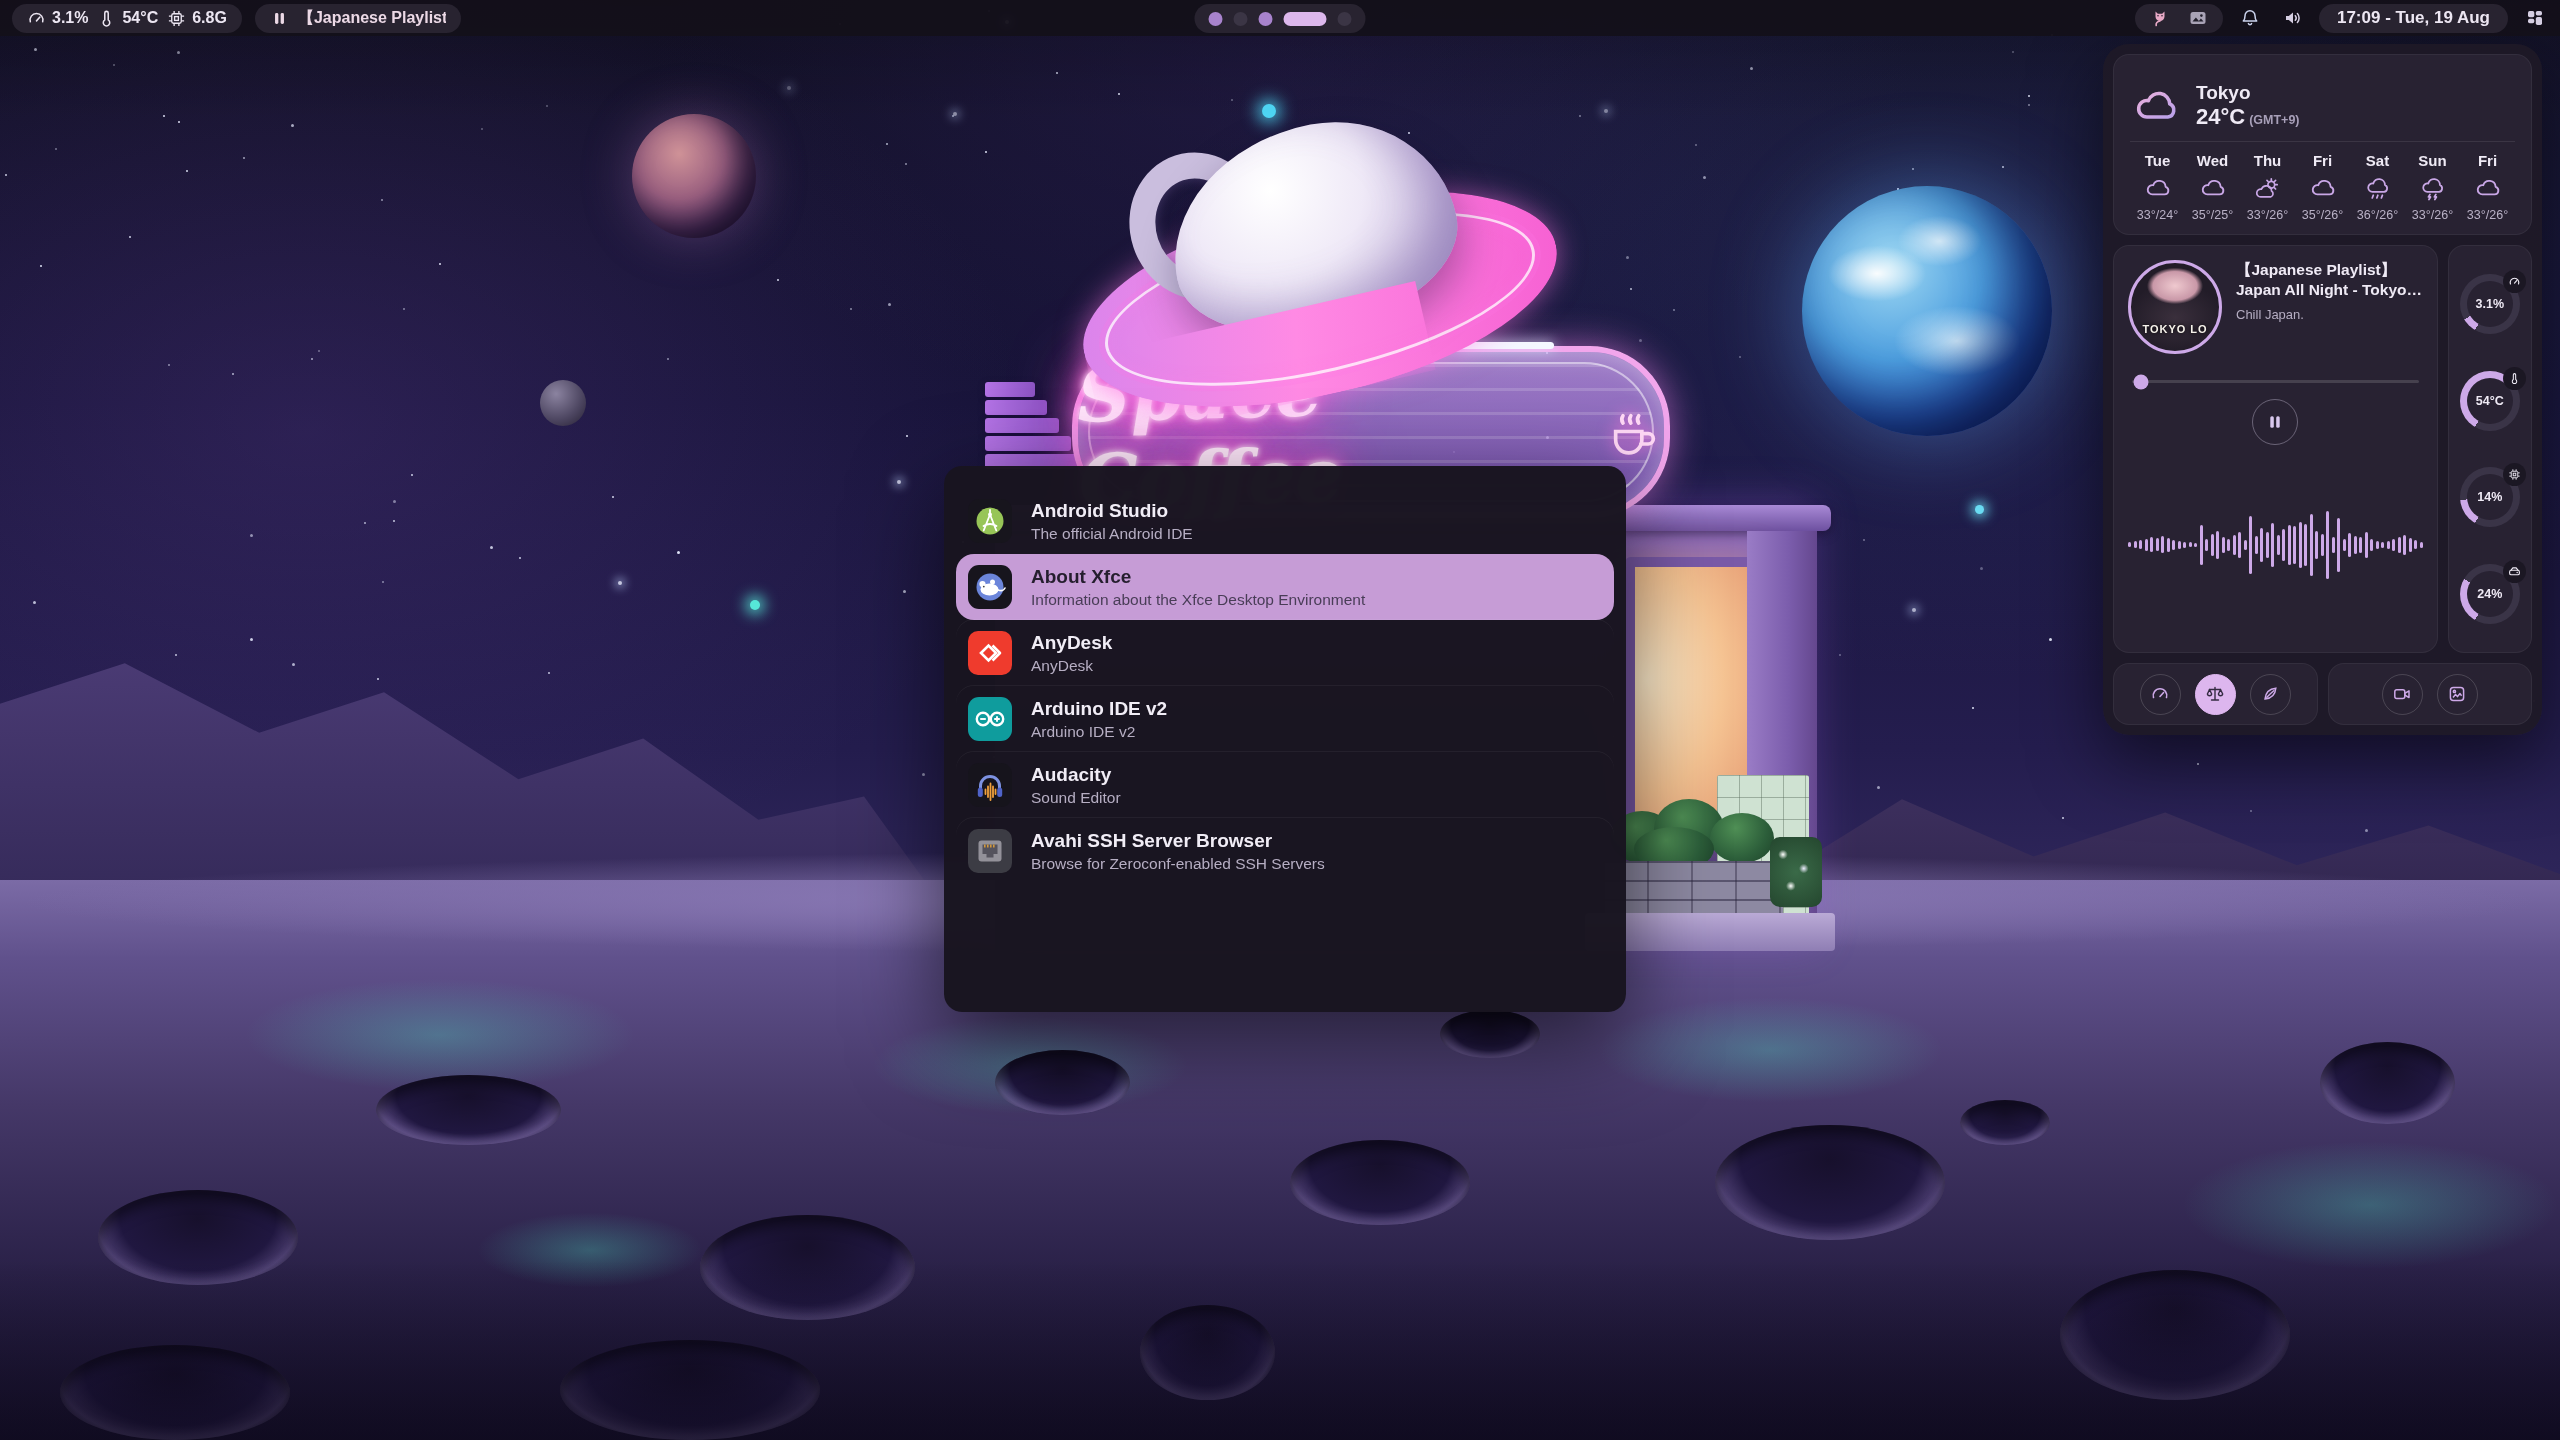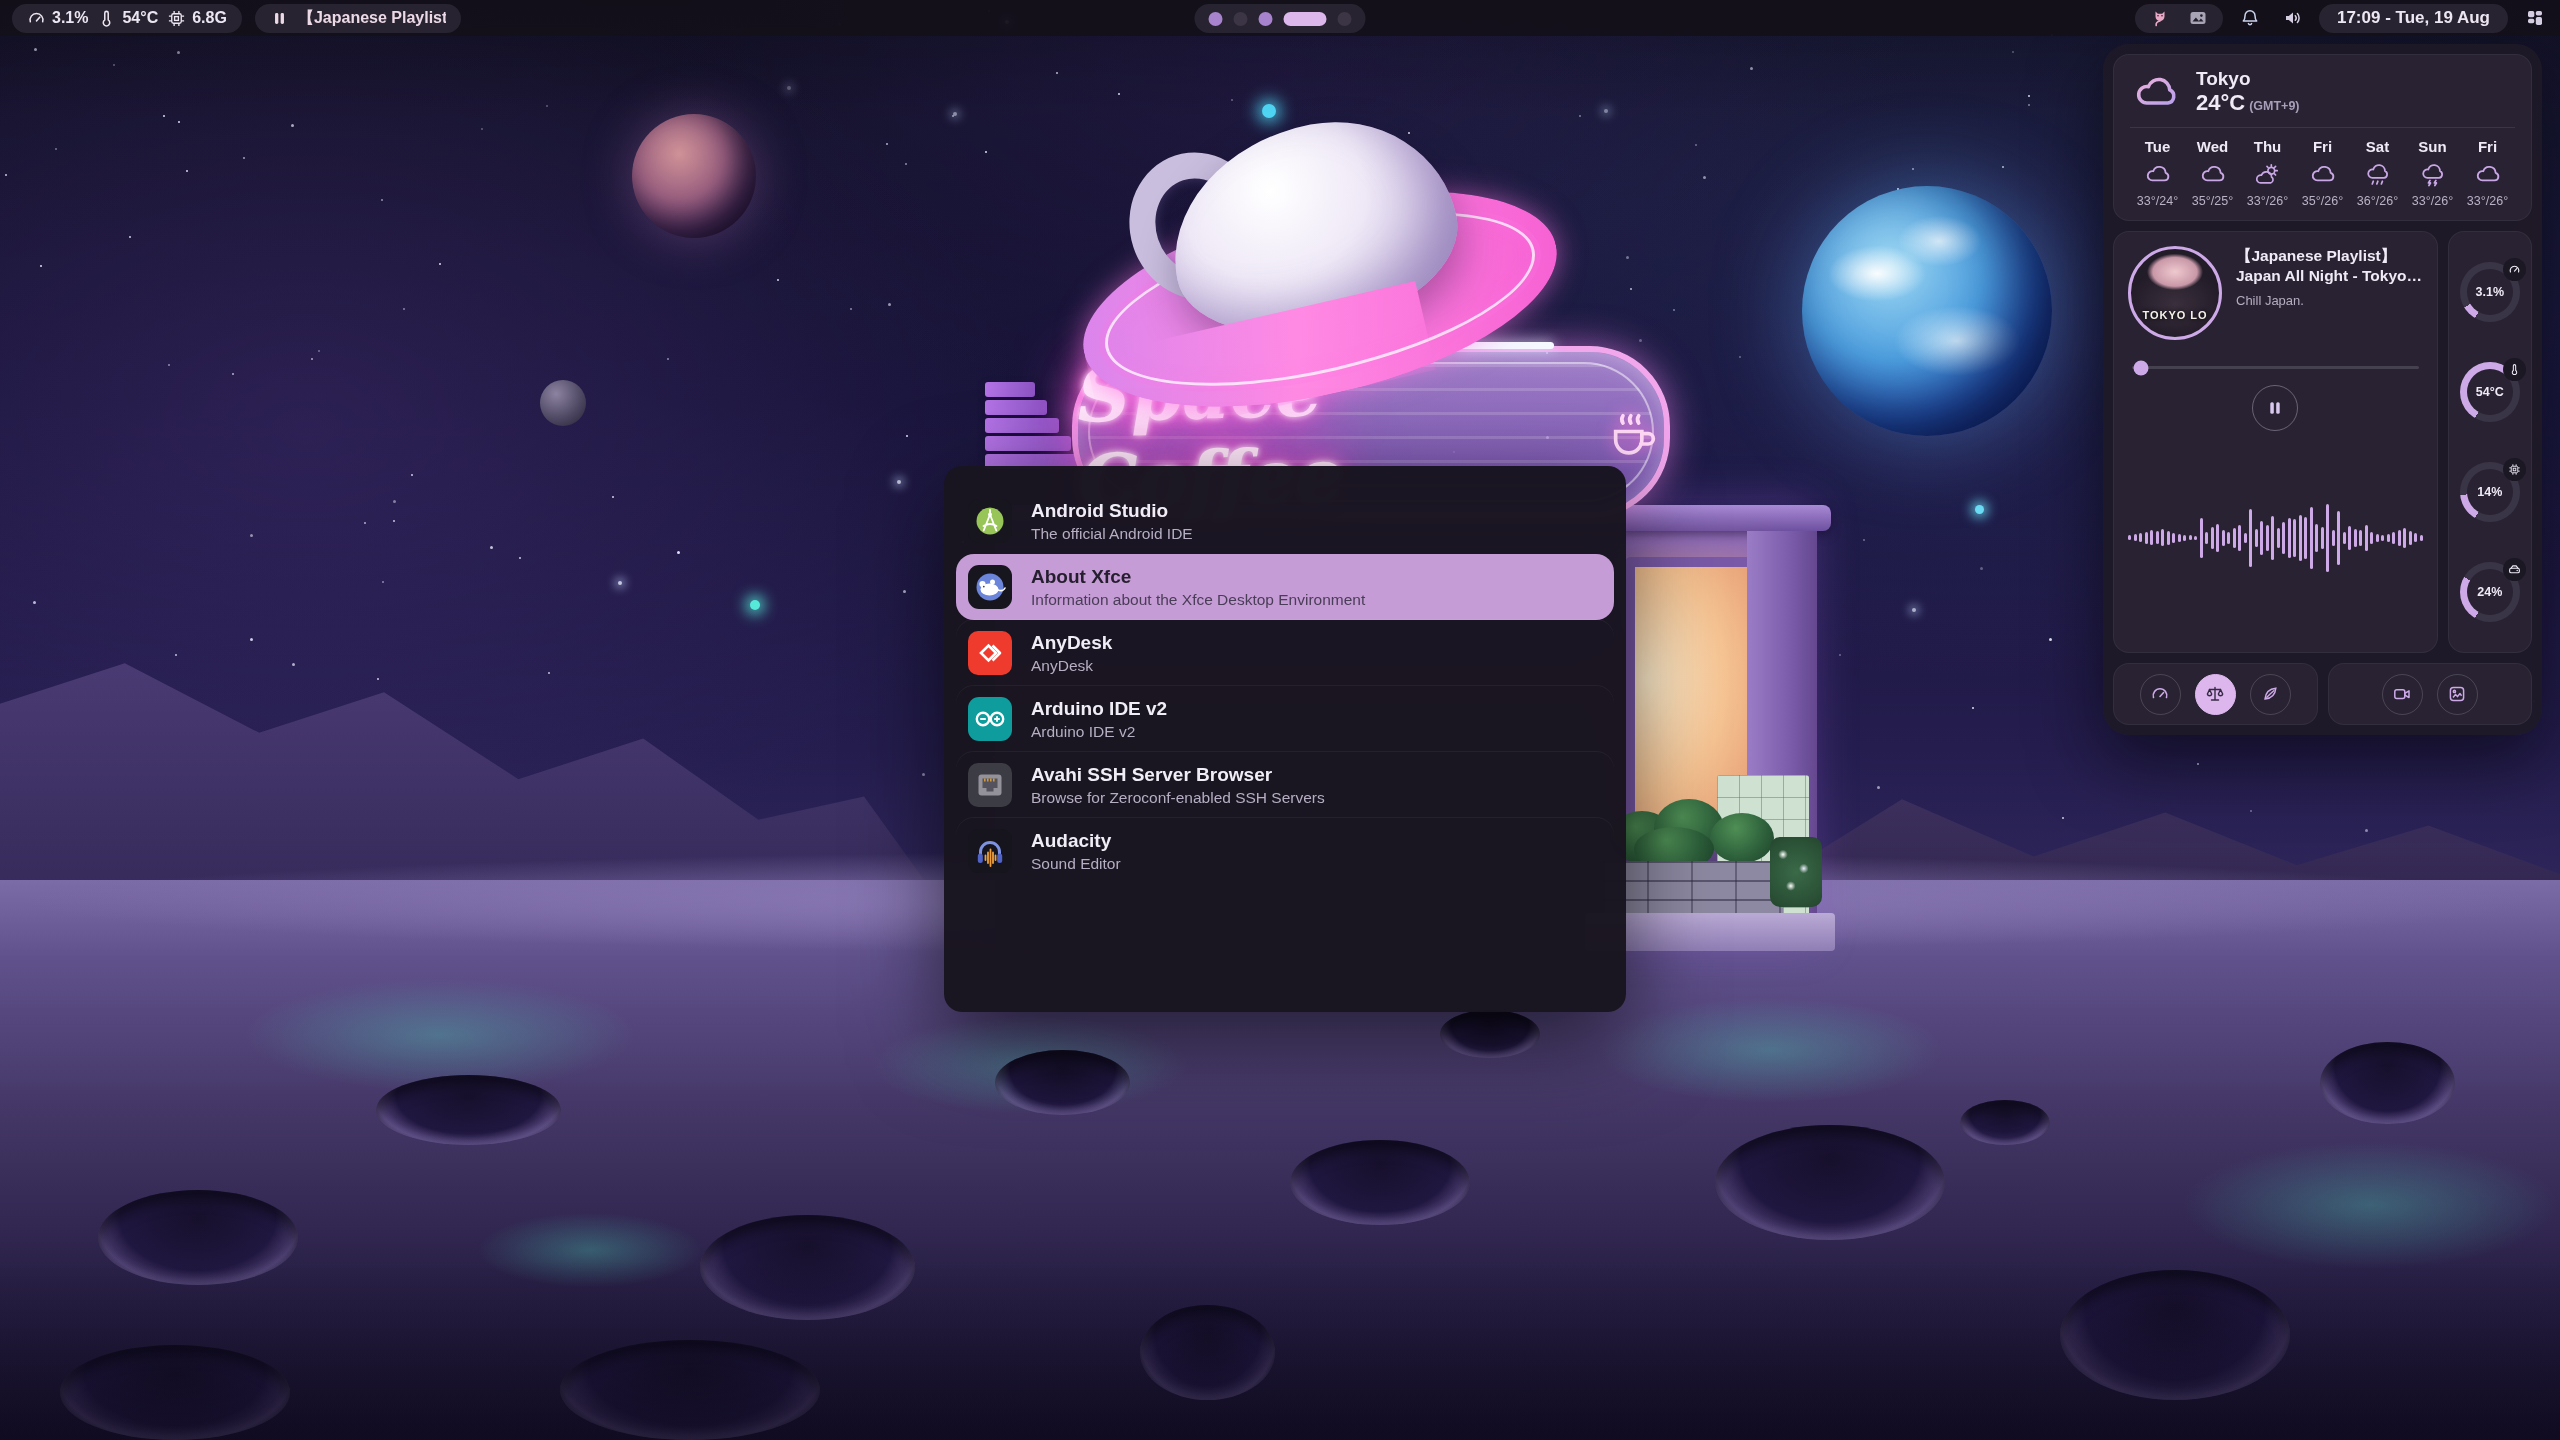--- a/index.html
+++ b/index.html
@@ -143,21 +143,21 @@
   .card{background:#282232;border:1px solid rgba(255,255,255,.055);border-radius:16px;}
   .user-card{height:66px;display:flex;align-items:center;gap:13px;padding:0 13px;}
   .avatar{width:47px;height:47px;border-radius:50%;border:2px solid #cda9e8;
     background:radial-gradient(circle at 42% 45%,#8a4c32,#45252c 48%,#251c26 80%);}
   .user-name{font-size:16px;font-weight:700;}
   .user-uptime{font-size:14.5px;color:#cfc8da;margin-top:2px;}
   .user-actions{margin-left:auto;display:flex;gap:9px;}
   .round-btn{width:36px;height:36px;border-radius:50%;border:1px solid rgba(255,255,255,.16);
     display:flex;align-items:center;justify-content:center;background:transparent;}
   .round-btn svg{width:18px;height:18px;}
-  .weather-card{padding:14px 16px 12px;}
+  .weather-card{padding:28px 16px 12px;}
   .weather-head{display:flex;align-items:center;gap:14px;}
   .weather-cloud{width:52px;height:44px;color:#cda9e8;}
   .weather-cloud svg{width:100%;height:100%;}
   .weather-city{font-size:19px;font-weight:700;line-height:1.1;}
   .weather-temp{font-size:22px;font-weight:700;line-height:1.15;}
   .weather-tz{font-size:12.5px;font-weight:700;color:#a79fb8;margin-left:4px;}
   .divider{height:1px;background:rgba(255,255,255,.09);margin:12px 0 10px;}
   .forecast{display:flex;}
   .fc-day{flex:1;display:flex;flex-direction:column;align-items:center;gap:6px;}
   .fc-name{font-size:15px;font-weight:700;}
@@ -601,44 +601,44 @@
             </svg>
           </span>
           <span>
             <div class="app-name">Arduino IDE v2</div>
             <div class="app-desc">Arduino IDE v2</div>
           </span>
         </div>
         <div class="app-row">
           <span class="app-icn">
             <svg viewBox="0 0 44 44">
-              <rect width="44" height="44" rx="10" fill="#3c3c44"></rect>
-              <rect x="10.5" y="11.5" width="23" height="21" rx="3" fill="#939199"></rect>
-              <path d="M14.5 15.5h15v9.5h-4v3.5h-7v-3.5h-4z" fill="#54525c"></path>
-              <path d="M16.8 15.5v3M19.8 15.5v3M22.8 15.5v3M25.8 15.5v3" stroke="#d89c3c" stroke-width="1.5"></path>
-            </svg>
-          </span>
-          <span>
-            <div class="app-name">Avahi SSH Server Browser</div>
-            <div class="app-desc">Browse for Zeroconf-enabled SSH Servers</div>
-          </span>
-        </div>
-        <div class="app-row">
-          <span class="app-icn">
-            <svg viewBox="0 0 44 44">
               <rect width="44" height="44" rx="11" fill="#16141c"></rect>
               <path d="M12.5 28.5v-5.5a9.5 9.5 0 0 1 19 0v5.5" fill="none" stroke="#7d92e0" stroke-width="3"></path>
               <rect x="9.8" y="24.5" width="5" height="9.5" rx="2.5" fill="#4f63c8"></rect>
               <rect x="29.2" y="24.5" width="5" height="9.5" rx="2.5" fill="#4f63c8"></rect>
               <path d="M17.5 26.5v4.5M20 23.5v10.5M22.5 20.5v16.5M25 23.5v10.5M27.5 26.5v4.5" stroke="#f0a03c" stroke-width="1.8" stroke-linecap="round"></path>
             </svg>
           </span>
           <span>
             <div class="app-name">Audacity</div>
             <div class="app-desc">Sound Editor</div>
+          </span>
+        </div>
+        <div class="app-row">
+          <span class="app-icn">
+            <svg viewBox="0 0 44 44">
+              <rect width="44" height="44" rx="10" fill="#3c3c44"></rect>
+              <rect x="10.5" y="11.5" width="23" height="21" rx="3" fill="#939199"></rect>
+              <path d="M14.5 15.5h15v9.5h-4v3.5h-7v-3.5h-4z" fill="#54525c"></path>
+              <path d="M16.8 15.5v3M19.8 15.5v3M22.8 15.5v3M25.8 15.5v3" stroke="#d89c3c" stroke-width="1.5"></path>
+            </svg>
+          </span>
+          <span>
+            <div class="app-name">Avahi SSH Server Browser</div>
+            <div class="app-desc">Browse for Zeroconf-enabled SSH Servers</div>
           </span>
         </div>
       </div>
   </section>
 
   <aside class="panel">
 
     <div class="card weather-card">
       <div class="weather-head">
         <span class="weather-cloud"><svg viewBox="0 0 32 32" fill="none" stroke-width="2.6" stroke-linecap="round" stroke-linejoin="round">

